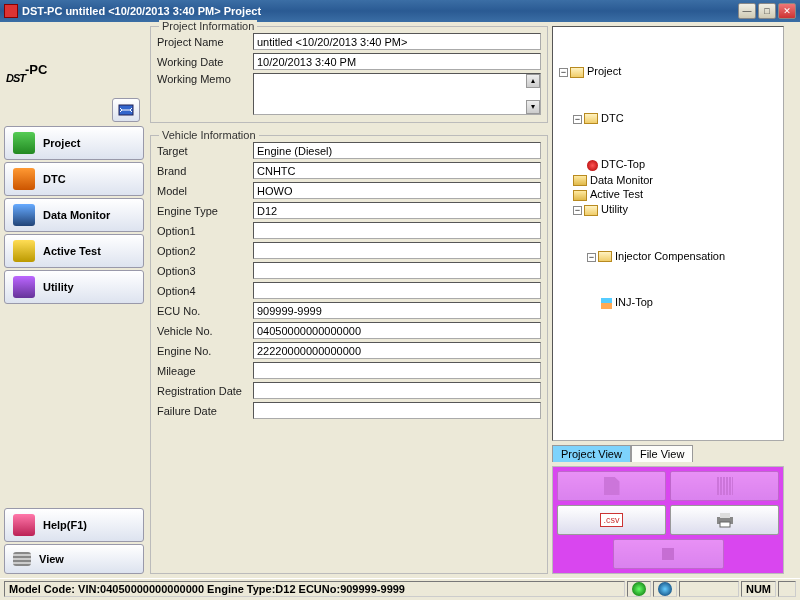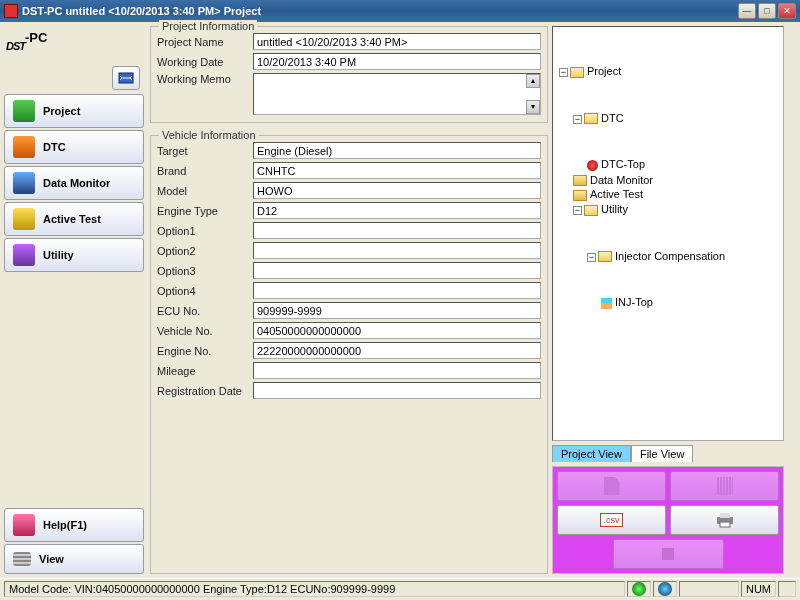--- a/index.html
+++ b/index.html
@@ -4,21 +4,21 @@
 <style>
 * { box-sizing: border-box; margin: 0; padding: 0; font-family: "MS Sans Serif", Tahoma, sans-serif; font-size: 11px; }
 body { background: #ece9d8; width: 800px; height: 600px; overflow: hidden; }
 .titlebar { height: 22px; background: linear-gradient(to bottom, #3b6ea5 0%, #2a5a93 50%, #3b6ea5 100%); display: flex; align-items: center; padding: 0 4px; color: #fff; }
 .titlebar .app-icon { width: 14px; height: 14px; background: #d33; margin-right: 4px; border: 1px solid #800; }
 .titlebar .title-text { flex: 1; font-weight: bold; font-size: 11px; }
 .win-btns { display: flex; gap: 2px; }
 .win-btn { width: 18px; height: 16px; background: linear-gradient(#f0efe6,#cfcab4); border: 1px solid #888; border-radius: 2px; display: flex; align-items: center; justify-content: center; font-size: 9px; cursor: pointer; color:#333; }
 .win-btn.close { background: linear-gradient(#e77,#c33); color: #fff; }
 .app { display: flex; height: 556px; }
-.sidebar { width: 148px; padding: 4px; display: flex; flex-direction: column; gap: 2px; }
+.sidebar { width: 148px; padding: 4px; display: flex; flex-direction: column; gap: 2px; margin-top: 32px; }
 .logo { font-size: 22px; font-style: italic; font-weight: bold; font-family: "Times New Roman", serif; padding: 4px 2px 8px 2px; letter-spacing: -1px; }
 .logo .pc { font-size: 13px; vertical-align: super; font-style: normal; letter-spacing: 0; }
 .side-icon-btn { width: 28px; height: 24px; align-self: flex-end; border: 1px solid #99a; background: linear-gradient(#fff,#dde3ef); border-radius: 3px; display: flex; align-items: center; justify-content: center; cursor: pointer; margin-bottom: 2px; margin-right:4px; }
 .nav-btn { height: 34px; border: 1px solid #99a; background: linear-gradient(#fff,#dde3ef); border-radius: 3px; display: flex; align-items: center; padding: 0 8px; gap: 8px; cursor: pointer; font-weight: bold; font-size: 12px; }
 .nav-btn .ic { width: 22px; height: 22px; border-radius: 3px; }
 .spacer { flex: 1; }
 .main { flex: 1; padding: 4px 2px 4px 2px; display: flex; gap: 4px; }
 .center { width: 398px; display: flex; flex-direction: column; gap: 12px; }
 .fieldset { border: 1px solid #bbb; padding: 6px 6px 4px 6px; position: relative; }
 .fieldset .legend { position: absolute; top: -7px; left: 8px; background: #ece9d8; padding: 0 3px; color: #333; }
@@ -36,21 +36,21 @@
 .fld { display: inline-block; width: 14px; height: 11px; background: linear-gradient(#ffe9a0,#e0b94a); border: 1px solid #b88a20; margin-right: 3px; vertical-align: middle; }
 .fld.open { background: linear-gradient(#fff2c0,#f0cd6a); }
 .leaf-ic { display: inline-block; width: 11px; height: 11px; margin-right: 3px; vertical-align: middle; }
 .tabs { display: flex; gap: 0; }
 .tab { border: 1px solid #999; border-bottom: none; padding: 2px 8px; background: #7dd3fc; cursor: pointer; font-size: 11px; position: relative; }
 .tab.active { background: #fdfdfa; z-index: 1; }
 .toolbar-grid { display: grid; grid-template-columns: 1fr 1fr; gap: 4px; padding: 4px; border: 1px solid #bbb; background: #d946ef; }
 .tool-btn { height: 30px; border: 1px solid #999; background: linear-gradient(#fff,#dde); border-radius: 2px; display: flex; align-items: center; justify-content: center; cursor: pointer; }
 .tool-btn.wide { grid-column: span 2; width: 50%; margin: 0 auto; }
 .tool-btn.disabled { opacity: 0.4; }
-.statusbar { height: 20px; border-top: 1px solid #fff; background: #ece9d8; display: flex; align-items: center; padding: 0 4px; font-size: 10px; gap: 2px; }
+.statusbar { height: 20px; border-top: 1px solid #fff; background: #ece9d8; display: flex; align-items: center; padding: 0 4px; font-size: 10px; gap: 2px; font-weight: bold; }
 .status-seg { border: 1px inset #ccc; padding: 1px 4px; height: 16px; display: flex; align-items: center; }
 .status-seg.first { flex: 1; }
 .status-ic { width: 14px; height: 14px; border-radius: 50%; }
 svg { display: block; }
 </style>
 </head>
 <body>
 
 <div class="titlebar">
   <div class="app-icon"></div>
@@ -170,20 +170,24 @@
         <div class="row">
             <div class="lbl">Engine No.</div>
             <input class="inp" value="22220000000000000" style="">
           </div>
         <div class="row">
             <div class="lbl">Mileage</div>
             <input class="inp" value="" style="">
           </div>
         <div class="row">
             <div class="lbl">Registration Date</div>
+            <input class="inp" value="" style="">
+          </div>
+        <div class="row">
+            <div class="lbl">Failure Date</div>
             <input class="inp" value="" style="">
           </div>
       </div>
     </div>
 
     <div class="rightpane">
       <div class="treebox">
         <div class="tree">
           <ul style="padding-left:2px">
             <li><span class="exp">−</span><span class="fld open"></span><span>Project</span>

